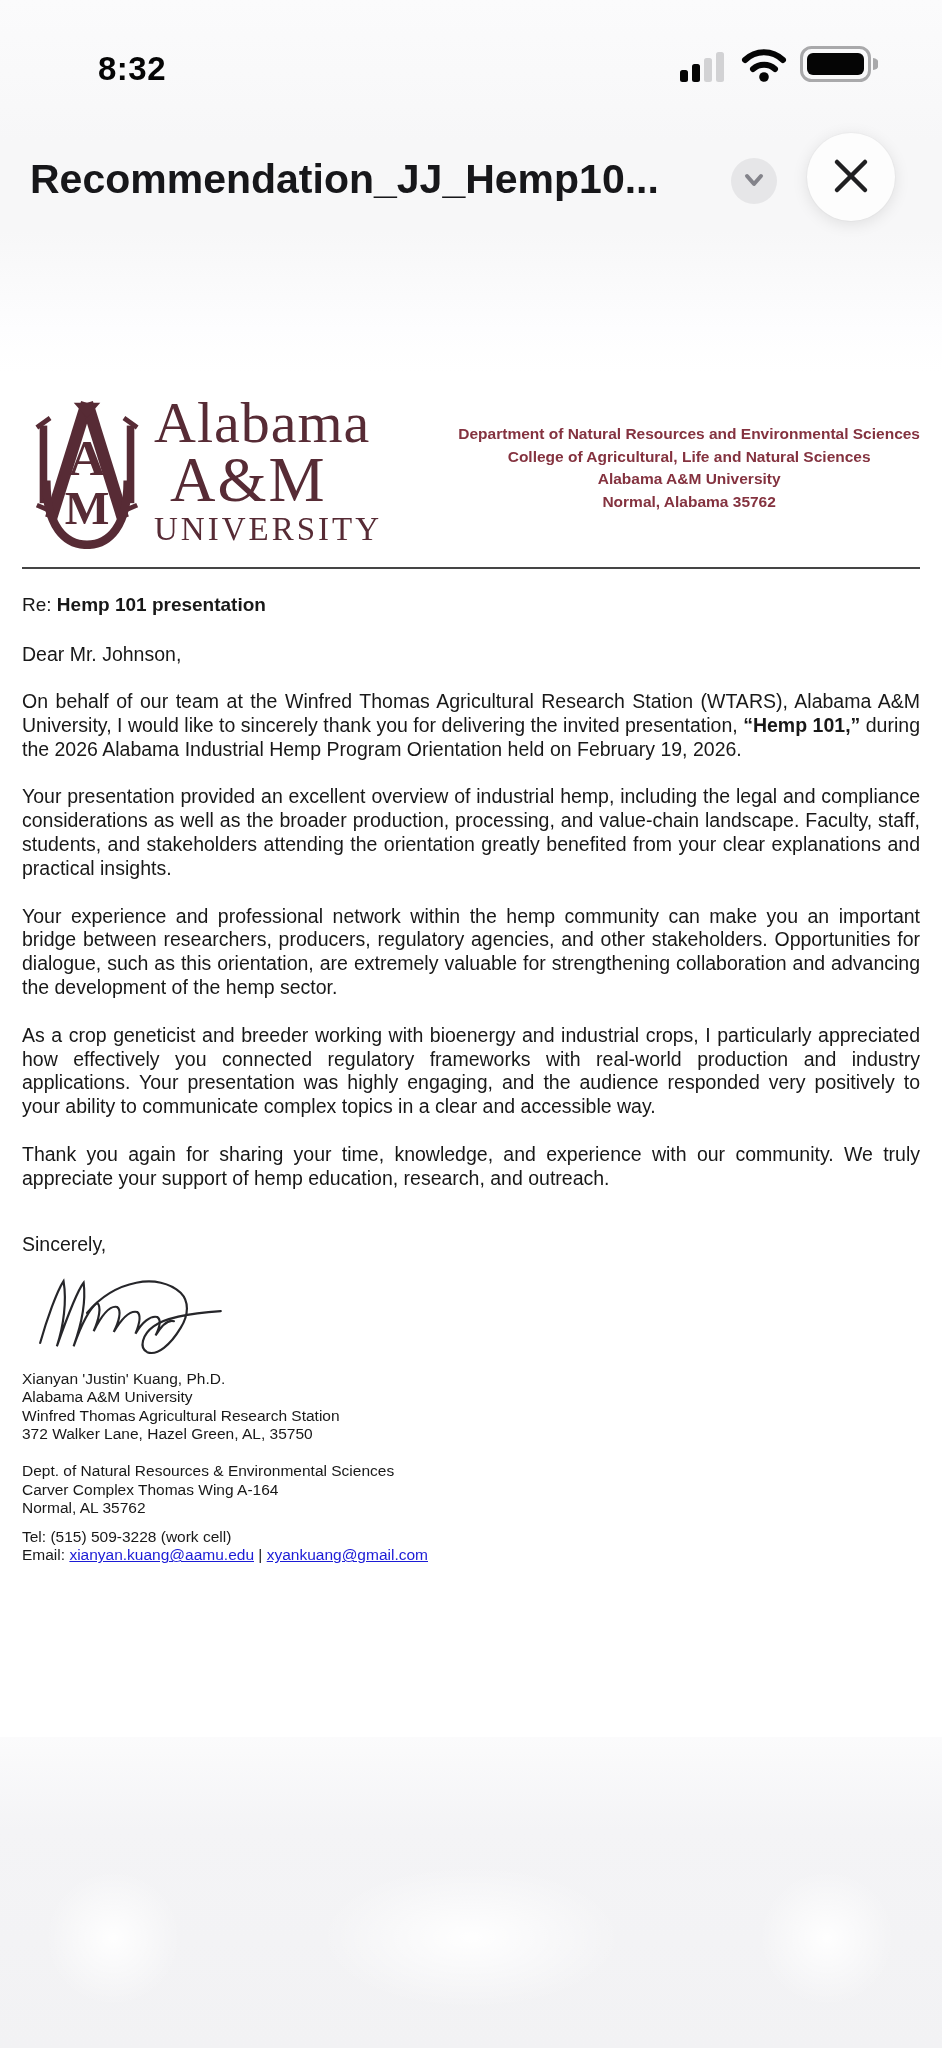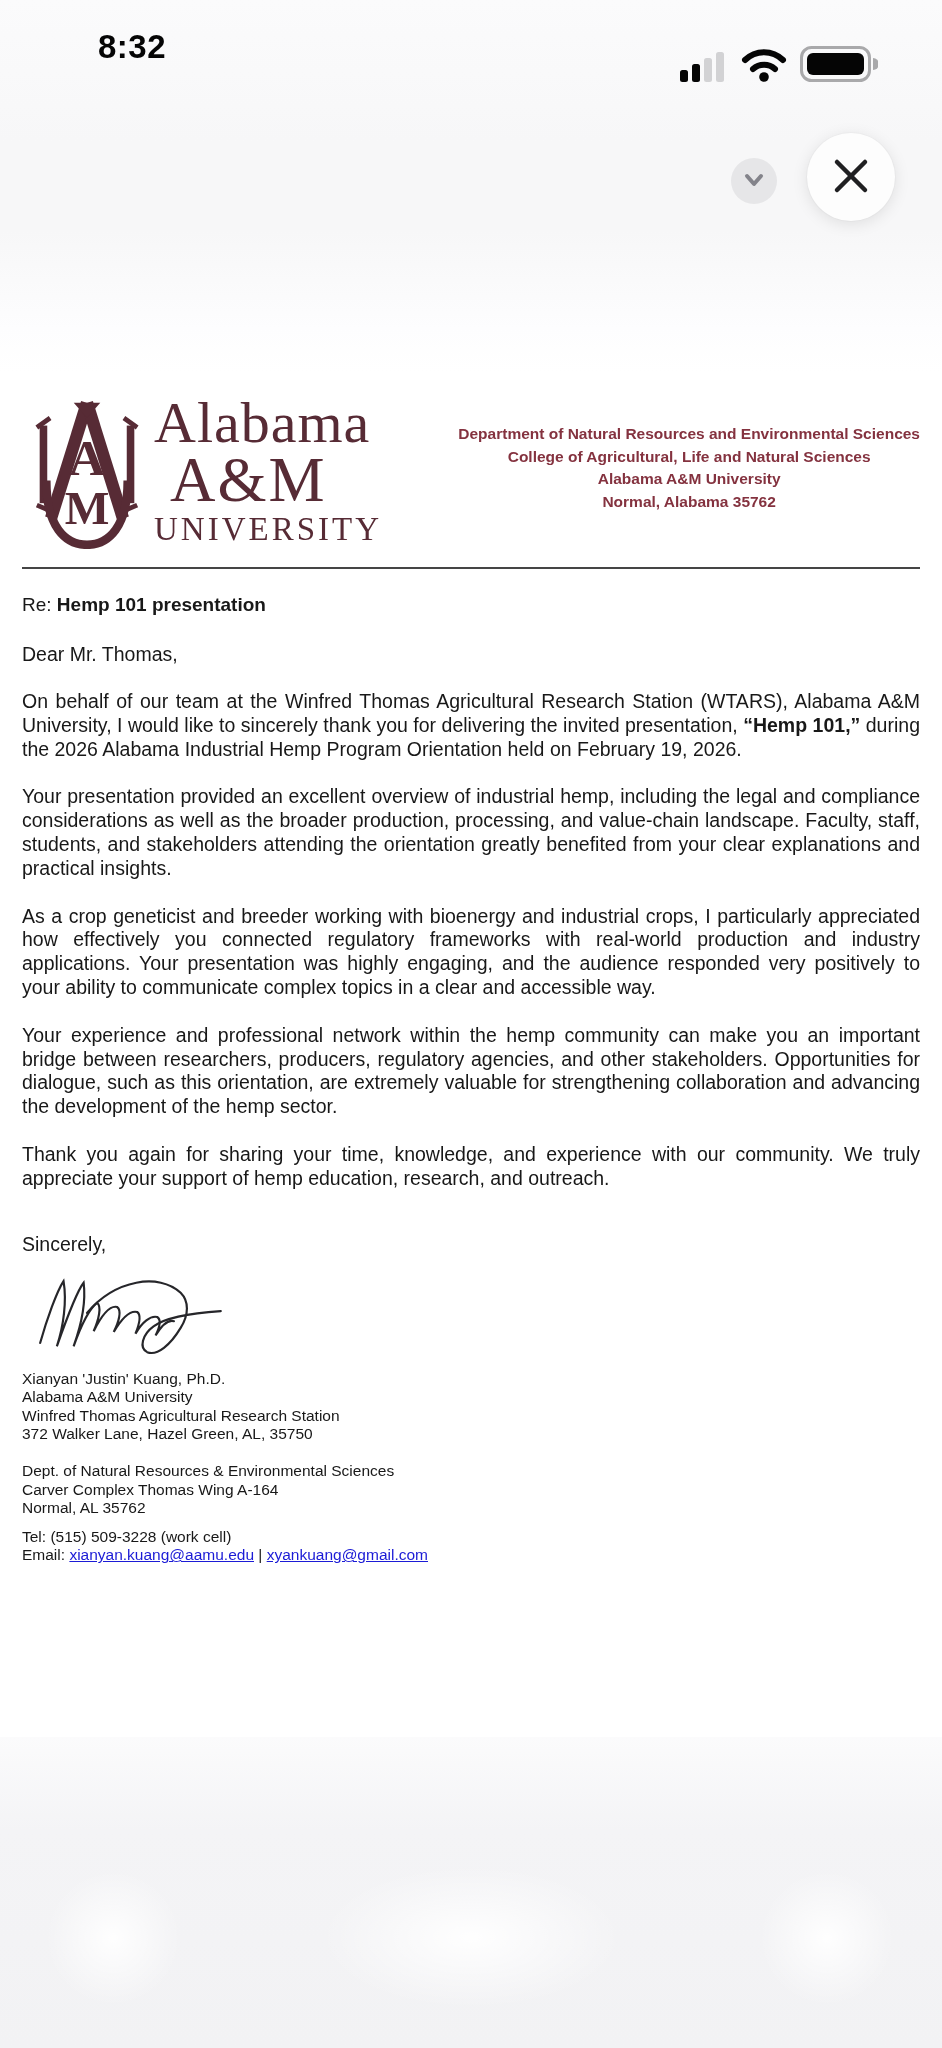--- a/index.html
+++ b/index.html
@@ -6,21 +6,21 @@
   .phone{
     position:relative;width:942px;height:2048px;margin:0 auto;
     background:#ffffff;overflow:hidden;
     font-family:"Liberation Sans",sans-serif;color:#181818;
   }
   
   .chrome-top{
     position:absolute;top:0;left:0;width:942px;height:373px;
     background:linear-gradient(180deg,#fbfbfc 0%,#f7f7f8 38%,#f7f7f8 62%,#fdfdfe 88%,#ffffff 100%);
   }
-  .time{position:absolute;left:98px;top:28px;font-size:33px;font-weight:700;color:#050505;letter-spacing:.5px;}
+  .time{position:absolute;left:98px;top:50px;font-size:33px;font-weight:700;color:#050505;letter-spacing:.5px;}
   .status-icons{position:absolute;right:64px;top:46px;display:flex;align-items:flex-end;gap:13px;height:40px;}
   .doc-title{
     position:absolute;left:30px;top:156px;width:676px;
     font-size:41px;font-weight:600;color:#17171a;white-space:nowrap;overflow:hidden;
   }
   .chevron-btn{
     position:absolute;left:731px;top:158px;width:46px;height:46px;border-radius:50%;
     background:#e6e6e8;display:flex;align-items:center;justify-content:center;border:none;padding:0;cursor:pointer;
   }
   .close-btn{
@@ -90,20 +90,21 @@
       </span>
       <span>
         <svg width="78" height="36" viewBox="0 0 78 36">
           <rect x="1.5" y="1.5" width="68" height="33" rx="10" fill="none" stroke="#a9a9ab" stroke-width="3"></rect>
           <rect x="7" y="7" width="57" height="22" rx="6" fill="#050505"></rect>
           <path d="M73,12 a6,6 0 0 1 0,12 z" fill="#a9a9ab"></path>
         </svg>
       </span>
     </div>
 
+    <div class="doc-title">Recommendation_JJ_Hemp10...</div>
 
     <button class="chevron-btn">
       <span>
         <svg width="30" height="30" viewBox="0 0 30 30">
           <polyline points="8,11 15,19 22,11" fill="none" stroke="#83838a" stroke-width="4" stroke-linecap="round" stroke-linejoin="round"></polyline>
         </svg>
       </span>
     </button>
 
     <button class="close-btn">
@@ -145,27 +146,27 @@
         <div>Alabama A&amp;M University</div>
         <div>Normal, Alabama  35762</div>
       </div>
     </div>
 
     <hr class="rule">
 
 
     <div class="re-line"><span>Re: </span><b>Hemp 101 presentation</b></div>
 
-    <div class="salutation">Dear Mr. Thomas,</div>
+    <div class="salutation">Dear Mr. Johnson,</div>
 
     <p class="body"><span>On behalf of our team at the Winfred Thomas Agricultural Research Station (WTARS), Alabama A&amp;M University, I would like to sincerely thank you for delivering the invited presentation, </span><b>“Hemp 101,”</b><span> during the 2026 Alabama Industrial Hemp Program Orientation held on February 19, 2026.</span></p>
 
     <p class="body">Your presentation provided an excellent overview of industrial hemp, including the legal and compliance considerations as well as the broader production, processing, and value-chain landscape. Faculty, staff, students, and stakeholders attending the orientation greatly benefited from your clear explanations and practical insights.</p>
+    <p class="body">Your experience and professional network within the hemp community can make you an important bridge between researchers, producers, regulatory agencies, and other stakeholders. Opportunities for dialogue, such as this orientation, are extremely valuable for strengthening collaboration and advancing the development of the hemp sector.</p>
     <p class="body">As a crop geneticist and breeder working with bioenergy and industrial crops, I particularly appreciated how effectively you connected regulatory frameworks with real-world production and industry applications. Your presentation was highly engaging, and the audience responded very positively to your ability to communicate complex topics in a clear and accessible way.</p>
-    <p class="body">Your experience and professional network within the hemp community can make you an important bridge between researchers, producers, regulatory agencies, and other stakeholders. Opportunities for dialogue, such as this orientation, are extremely valuable for strengthening collaboration and advancing the development of the hemp sector.</p>
     <p class="body">Thank you again for sharing your time, knowledge, and experience with our community. We truly appreciate your support of hemp education, research, and outreach.</p>
 
     <div class="closing">Sincerely,</div>
 
     <div class="signature">
       <svg width="225" height="92" viewBox="0 0 260 110">
         <g fill="none" stroke="#26262a" stroke-width="2.6" stroke-linecap="round">
           <path d="M10,92 C18,64 30,30 38,18 C42,42 38,72 30,96 C42,62 54,30 62,20 C65,44 58,74 50,96 C60,68 70,50 78,44 C84,48 80,64 74,78 C84,58 94,47 102,49 C108,53 104,67 98,79 C108,62 118,53 126,55 C132,59 128,71 124,81 C132,67 142,59 150,61 C156,65 152,75 148,83 C156,70 164,64 170,66"></path>
           <path d="M66,56 C100,16 152,8 178,32 C188,42 188,58 178,74 C166,94 150,108 138,103 C128,98 132,82 146,72 C162,60 196,56 226,54"></path>
         </g>

